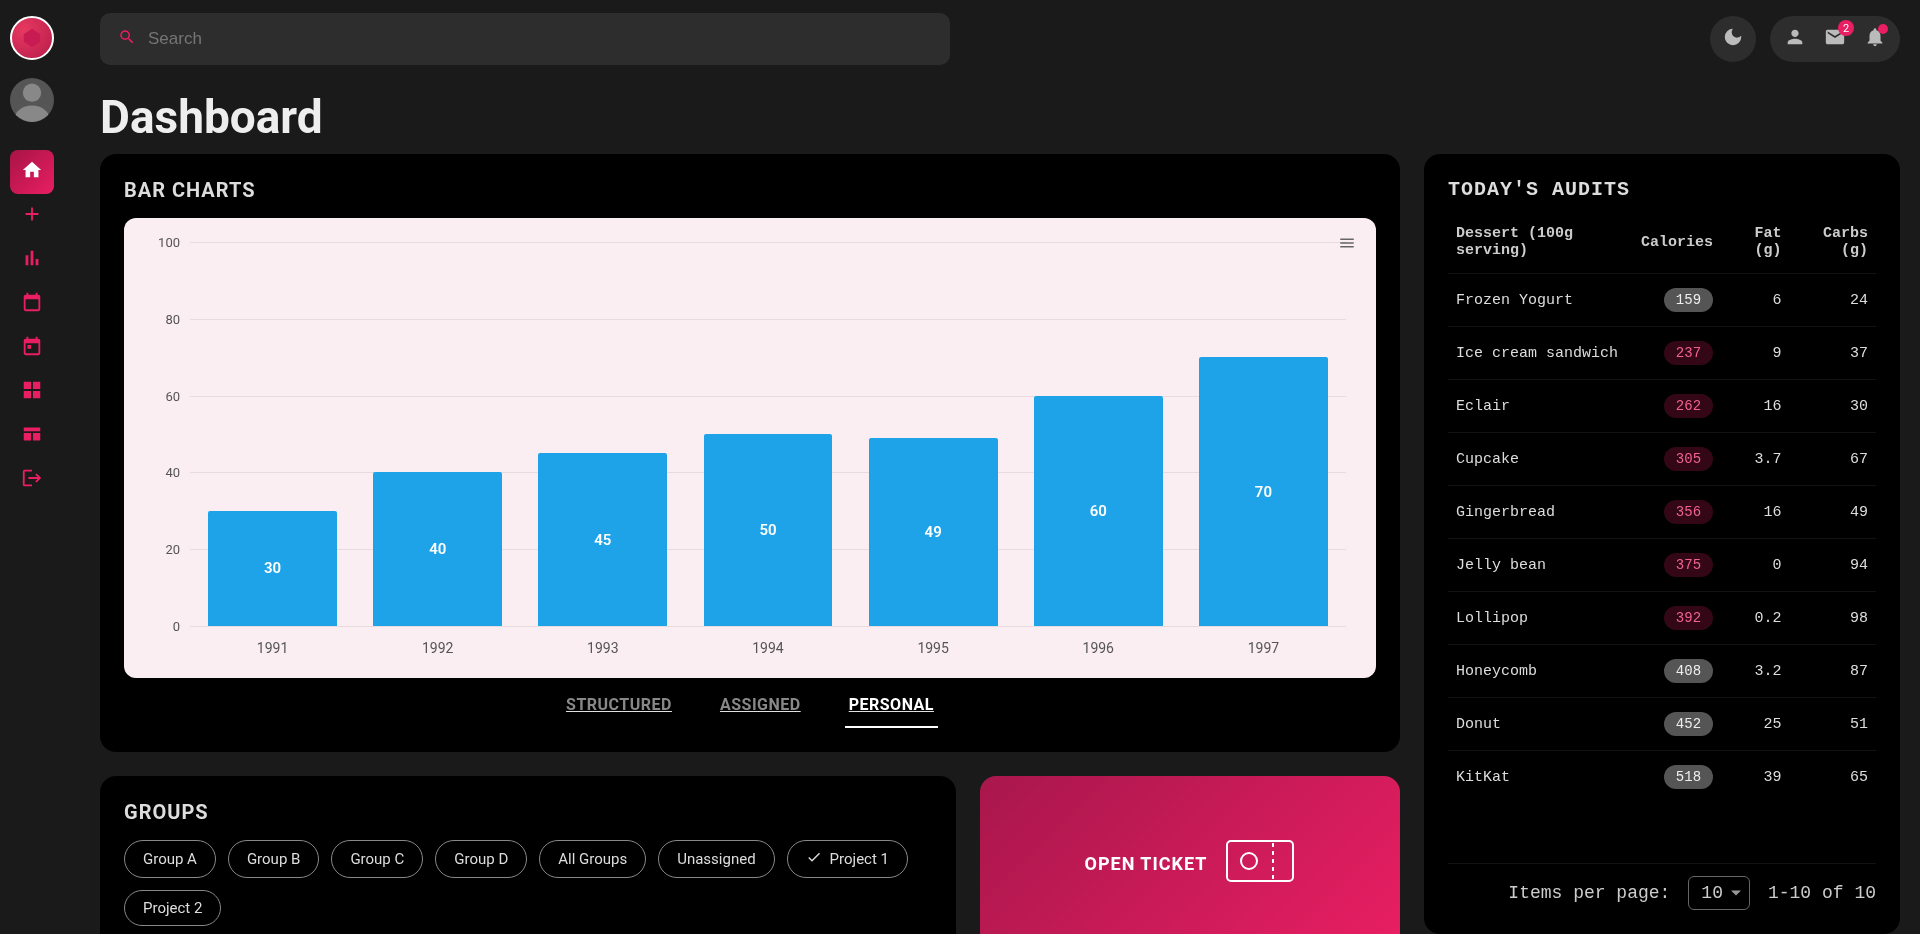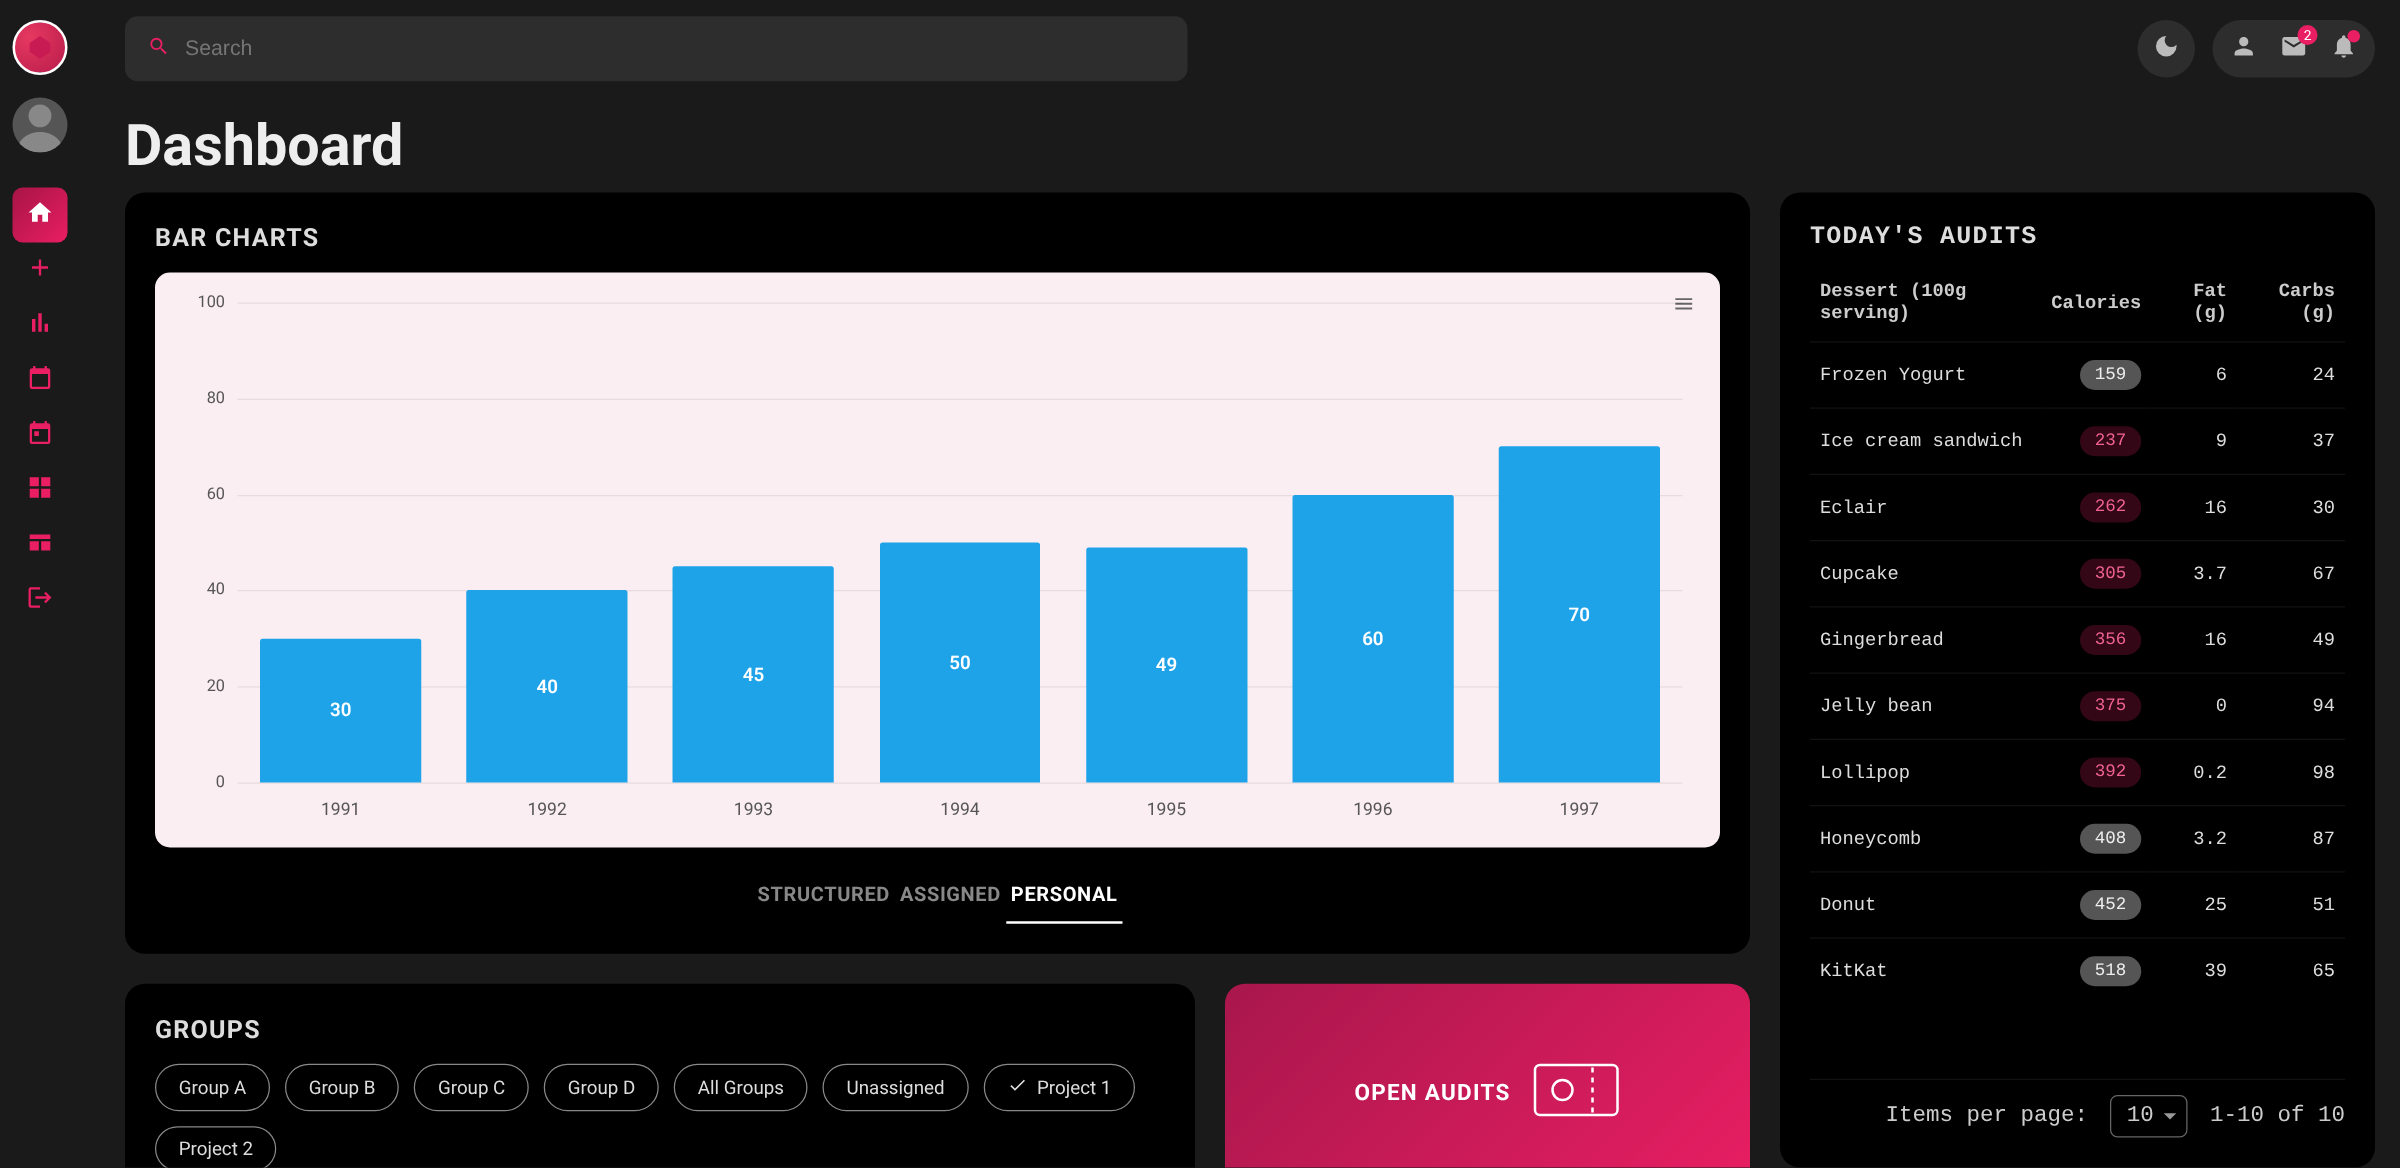--- a/index.html
+++ b/index.html
@@ -238,21 +238,23 @@
 .x-label {
   position: absolute;
   top: calc(100% + 14px);
   font-size: 14px;
   color: #555;
 }
 
 .tabs {
   display: flex;
   justify-content: center;
-  margin-top: 22px;
+  gap: 40px;
+  margin-top: 11px;
+  text-decoration: underline;
 }
 .tab {
   font-size: 16px;
   font-weight: 700;
   letter-spacing: 0.5px;
   color: #888;
   padding: 6px 4px 12px;
   cursor: pointer;
 }
 .tab.active { color: #fff; border-bottom: 2px solid #fff; }
@@ -536,21 +538,21 @@
                   <path d="M9 16.17L4.83 12l-1.42 1.41L9 19 21 7l-1.41-1.41z"></path>
                 </svg></span>
               <span>Project 1</span>
             </div>
             <div class="chip">
               <span>Project 2</span>
             </div>
           </div>
       </div>
       <div class="ticket-card">
-        <span>OPEN AUDITS</span>
+        <span>OPEN TICKET</span>
         <span>
           <svg viewBox="0 0 70 44">
               <rect x="2" y="2" width="66" height="40" rx="4"></rect>
               <line x1="48" y1="4" x2="48" y2="40" stroke-dasharray="4 4"></line>
               <circle cx="24" cy="22" r="8"></circle>
             </svg>
         </span>
       </div>
     </div>
   </div>

